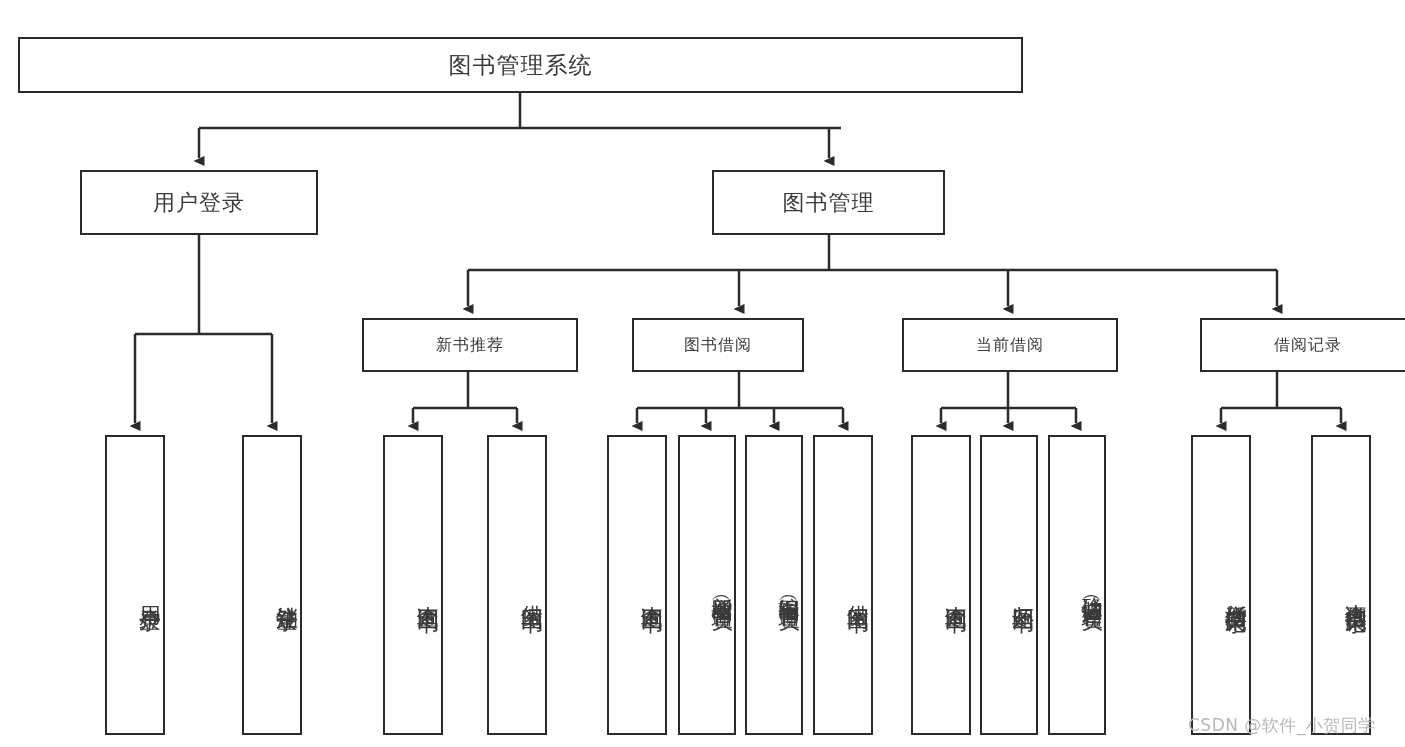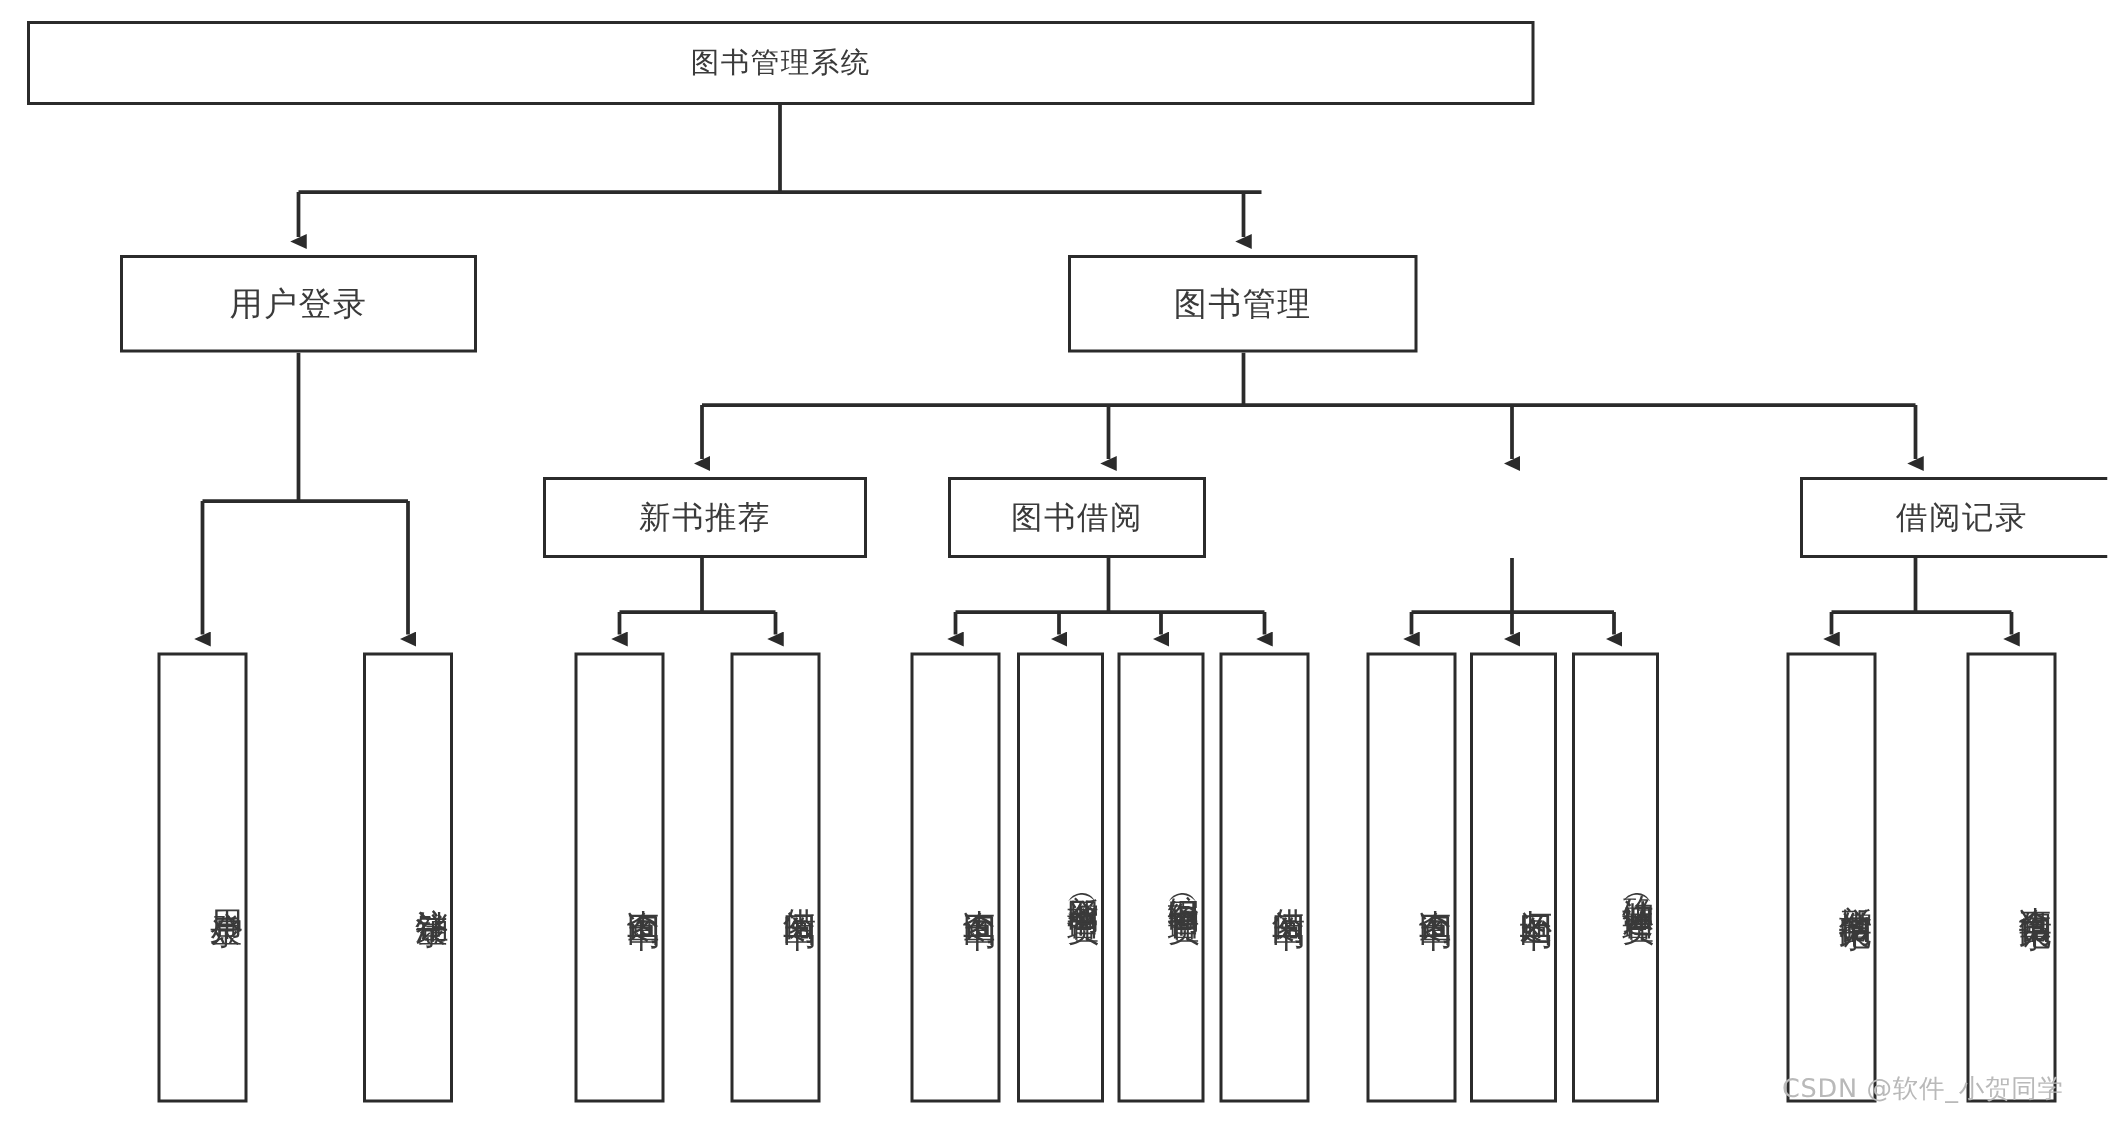--- a/index.html
+++ b/index.html
@@ -24,27 +24,28 @@
     border: 2.5px solid #2b2b2b;
     background: #ffffff;
     color: #3a3a3a;
     display: flex;
     align-items: center;
     justify-content: center;
     text-align: center;
     letter-spacing: 1px;
   }
   .node.root {
-    font-size: 19px;
+    font-size: 23px;
+    margin-top: 23px;
   }
   .node.lvl1 {
     font-size: 22px;
   }
   .node.lvl2 {
-    font-size: 21px;
+    font-size: 16px;
   }
   .node.leaf {
     writing-mode: vertical-rl;
     text-orientation: upright;
     align-items: flex-start;
     justify-content: center;
     padding-top: 14px;
     font-size: 22px;
     line-height: 1.18;
     letter-spacing: 2px;
@@ -126,20 +127,21 @@
     </g>
   </svg>
 
   <div class="node root" style="left:18px; top:14px; width:1005px; height:56px;">图书管理系统</div>
 
   <div class="node lvl1" style="left:80px; top:170px; width:238px; height:65px;">用户登录</div>
   <div class="node lvl1" style="left:712px; top:170px; width:233px; height:65px;">图书管理</div>
 
   <div class="node lvl2" style="left:362px; top:318px; width:216px; height:54px;">新书推荐</div>
   <div class="node lvl2" style="left:632px; top:318px; width:172px; height:54px;">图书借阅</div>
+  <div class="node lvl2" style="left:902px; top:318px; width:216px; height:54px;">当前借阅</div>
   <div class="node lvl2" style="left:1172px; top:318px; width:216px; height:54px;margin-left:28px;">借阅记录</div>
 
   <div class="node leaf" style="left:105px; top:435px; width:60px; height:300px;">用户登录</div>
   <div class="node leaf" style="left:242px; top:435px; width:60px; height:300px;">注销登录</div>
 
   <div class="node leaf" style="left:383px; top:435px; width:60px; height:300px;">查询图书</div>
   <div class="node leaf" style="left:487px; top:435px; width:60px; height:300px;">借阅图书</div>
 
   <div class="node leaf" style="left:607px; top:435px; width:60px; height:300px;">查询图书</div>
   <div class="node leaf tall" style="left:678px; top:435px; width:58px; height:300px;">新增图书（管理员）</div>

